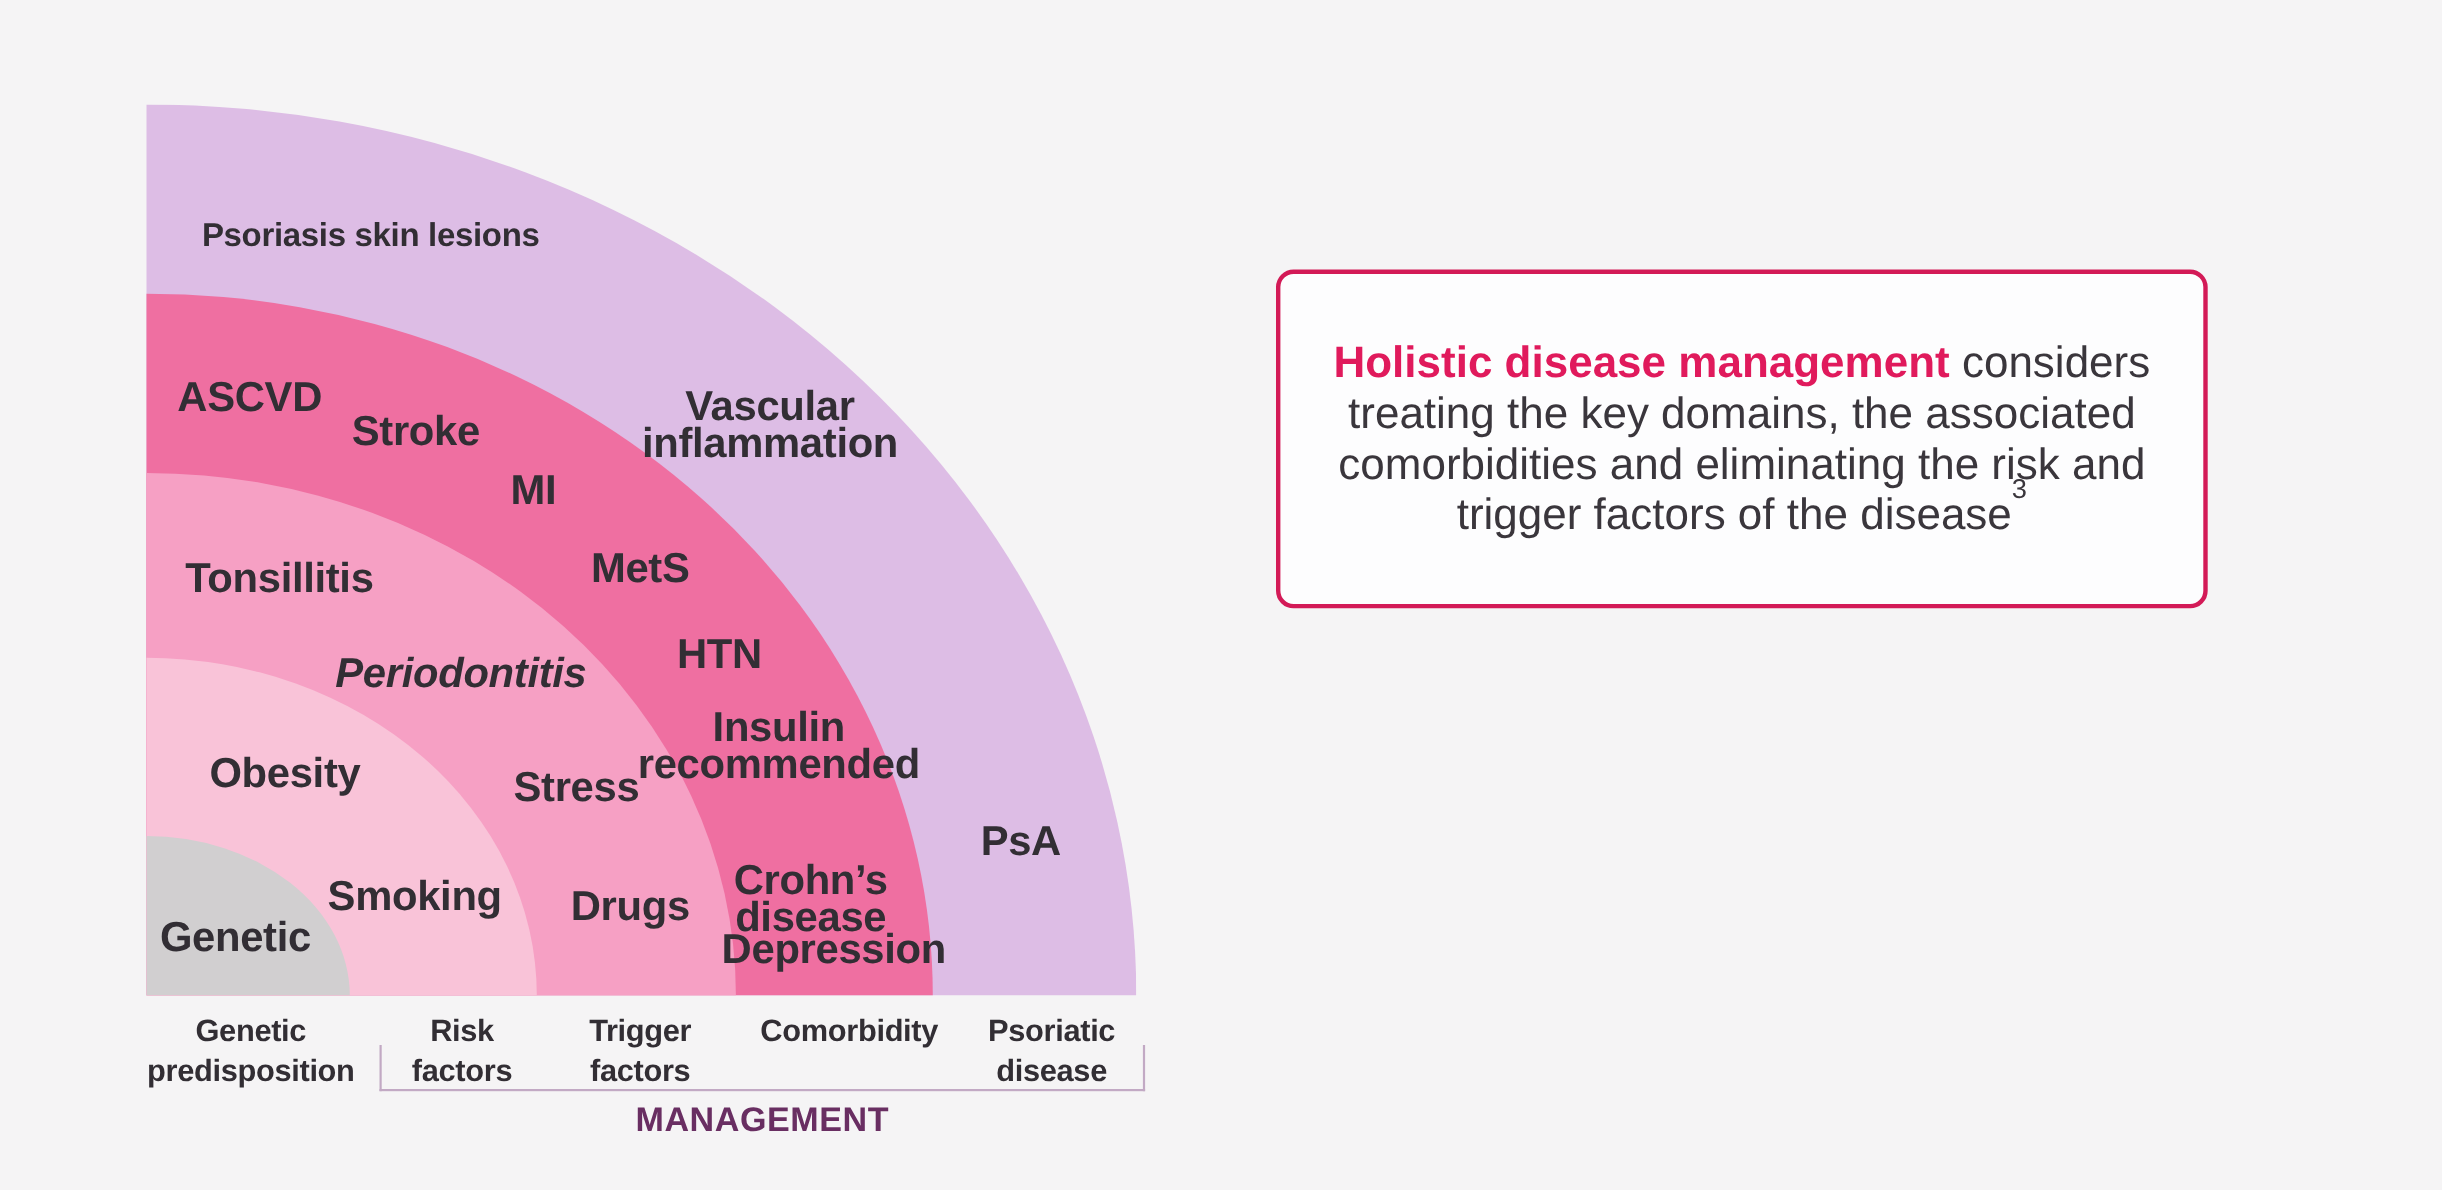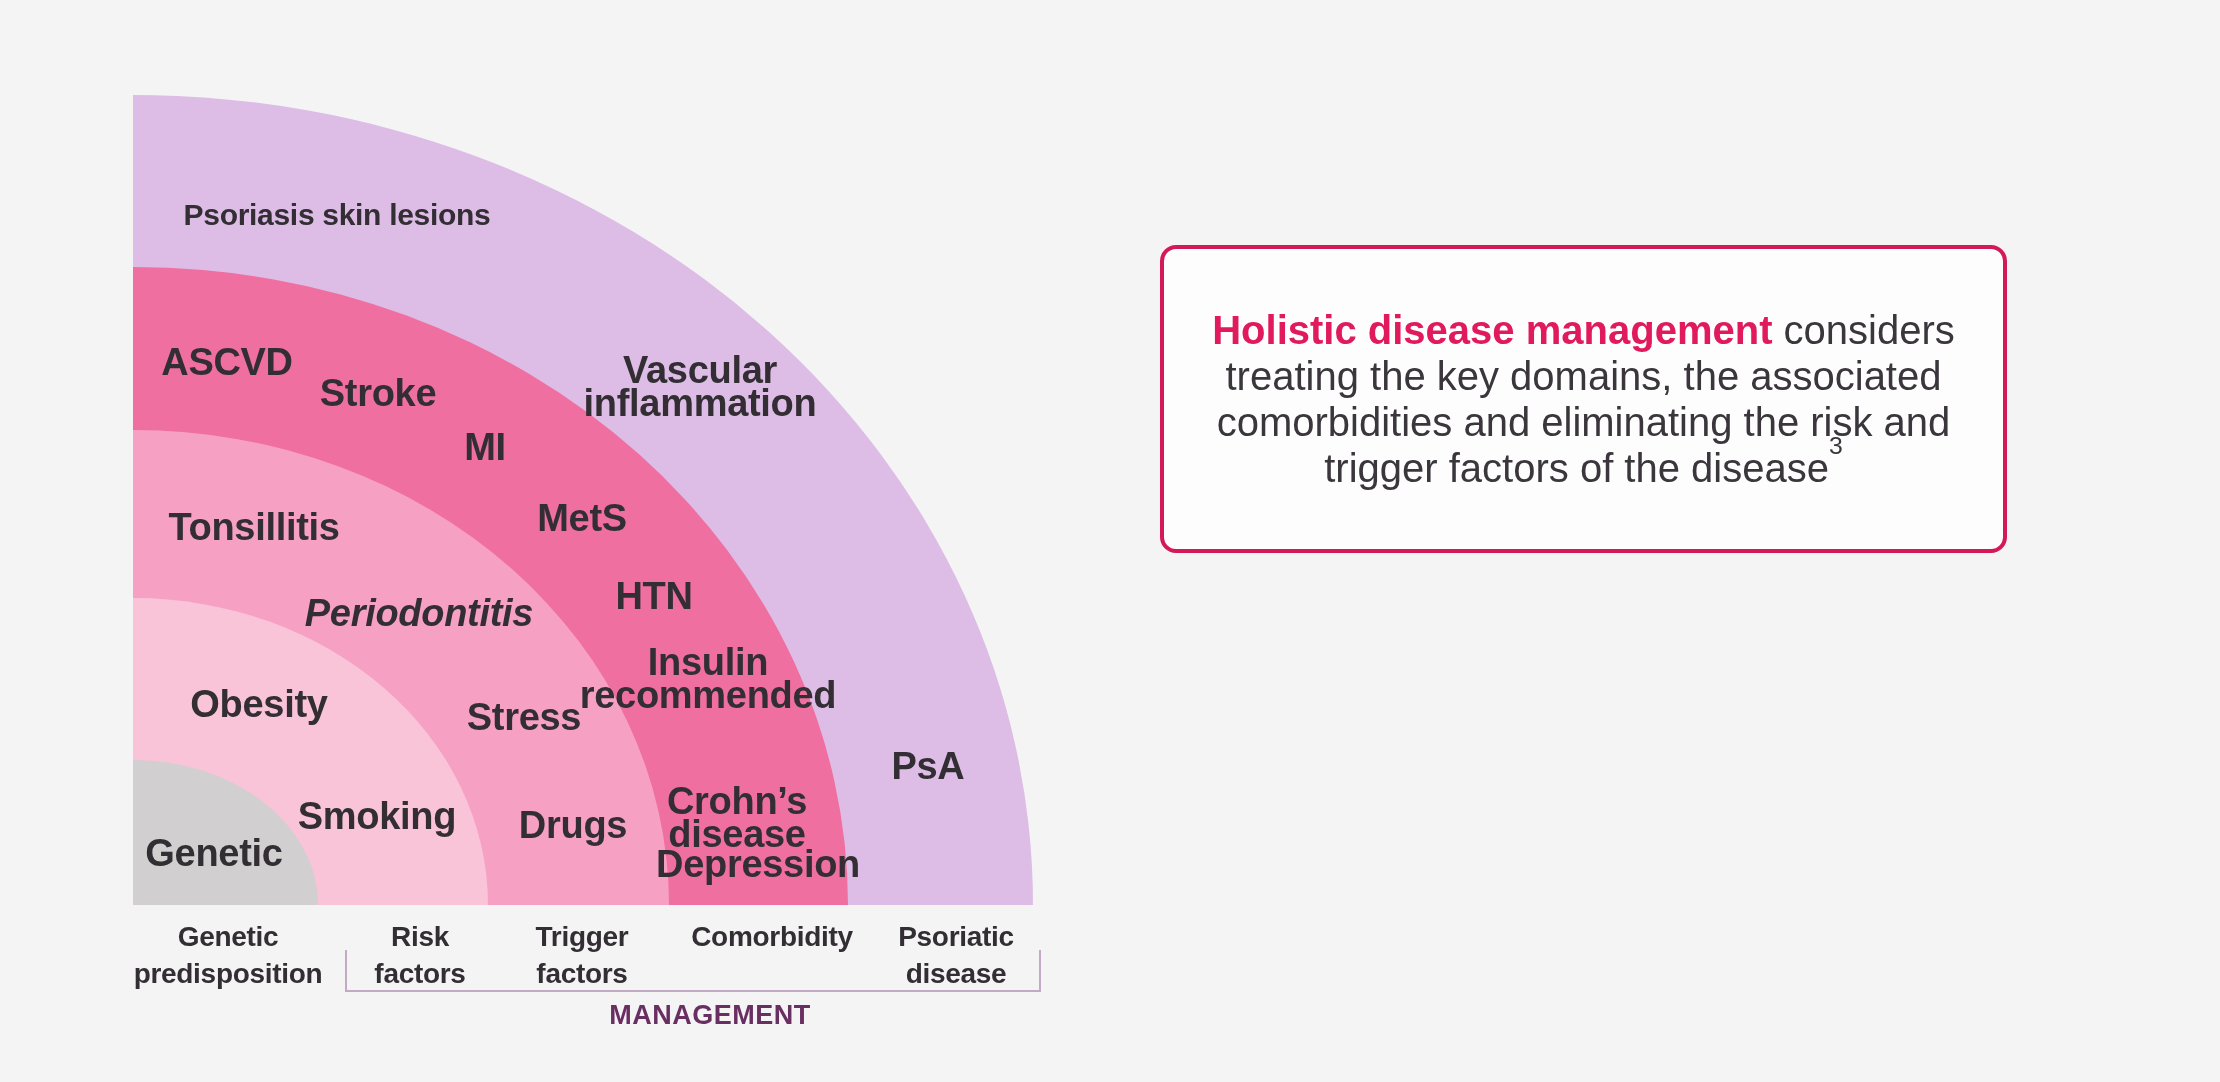--- a/index.html
+++ b/index.html
@@ -52,25 +52,25 @@
   .bracket {
     position: absolute;
     left: 345px; top: 950px;
     width: 696px; height: 42px;
     border-left: 2px solid var(--bracket-line);
     border-right: 2px solid var(--bracket-line);
     border-bottom: 2px solid var(--bracket-line);
   }
   .management {
     position: absolute;
-    left: 362px; top: 1000px;
+    left: 345px; top: 1000px;
     width: 696px;
     text-align: center;
     font-weight: bold;
-    font-size: 27px;
+    font-size: 31px;
     letter-spacing: 0.5px;
     color: var(--management-text);
   }
 
   .callout {
     position: absolute;
     left: 1160px;
     width: 847px;
     background: var(--callout-bg);
     border: 4px solid var(--callout-border);

